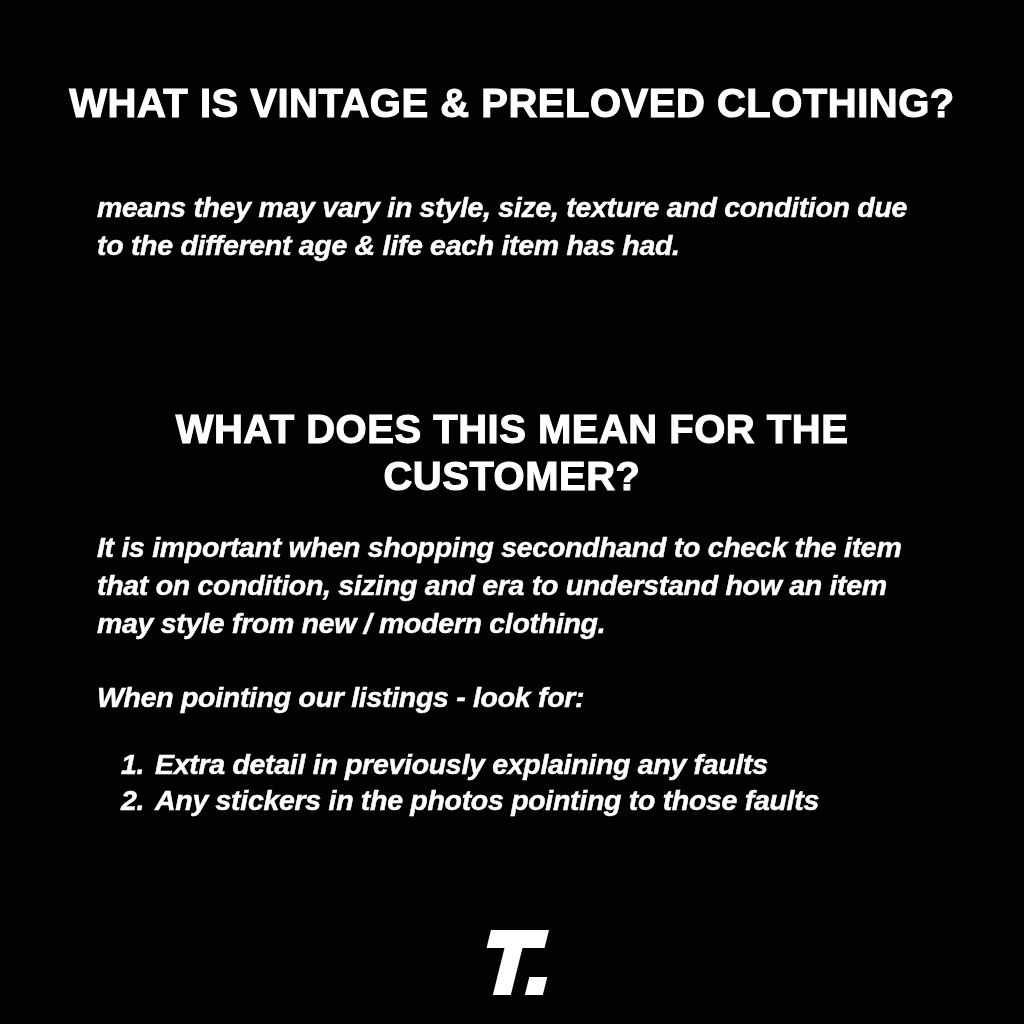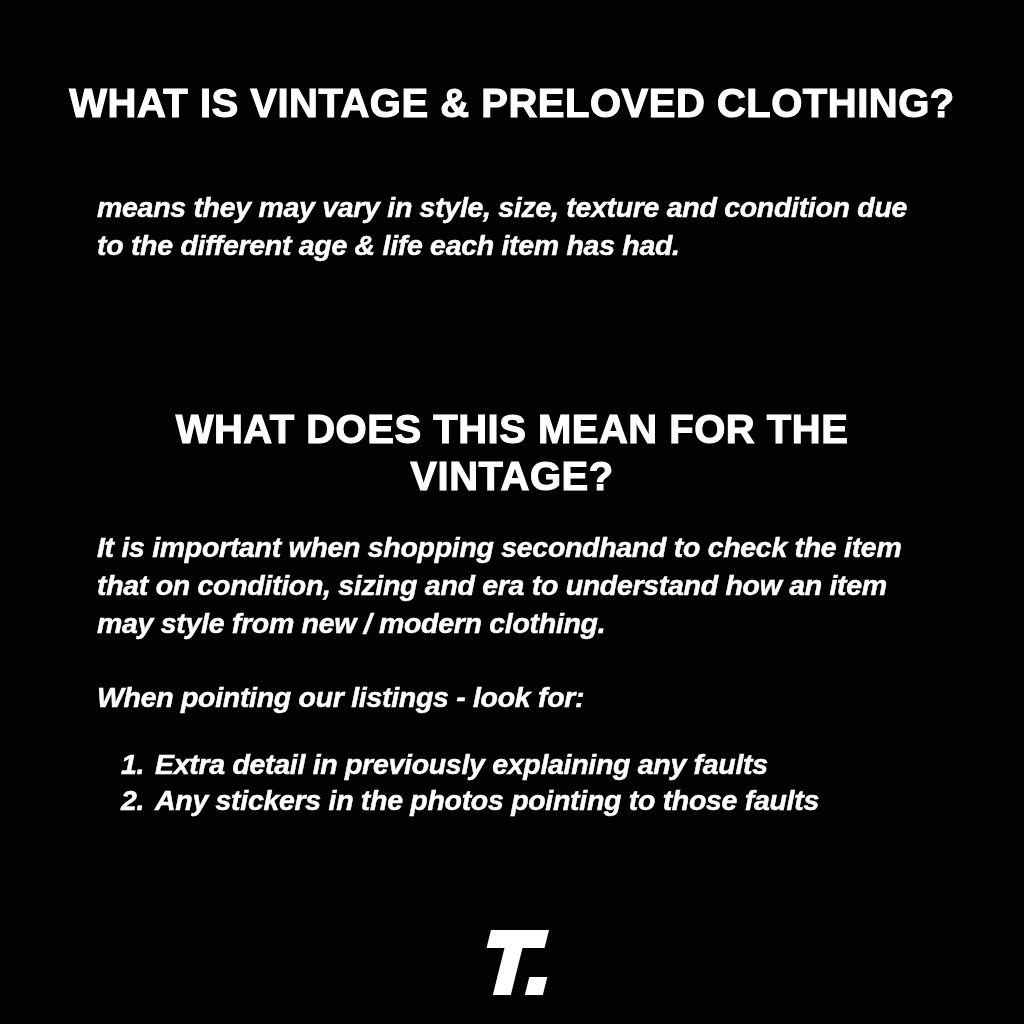--- a/index.html
+++ b/index.html
@@ -78,21 +78,21 @@
 
   <h1 class="heading page-title">WHAT IS VINTAGE &amp; PRELOVED CLOTHING?</h1>
 
   <div class="body-copy intro-paragraph">
     <div>means they may vary in style, size, texture and condition due</div>
     <div>to the different age &amp; life each item has had.</div>
   </div>
 
   <h2 class="heading subheading">
     <div>WHAT DOES THIS MEAN FOR THE</div>
-    <div>VINTAGE?</div>
+    <div>CUSTOMER?</div>
   </h2>
 
   <div class="body-copy customer-paragraph">
     <div>It is important when shopping secondhand to check the item</div>
     <div>that on condition, sizing and era to understand how an item</div>
     <div>may style from new / modern clothing.</div>
   </div>
 
   <div class="body-copy leadin-line">When pointing our listings - look for:</div>
 

